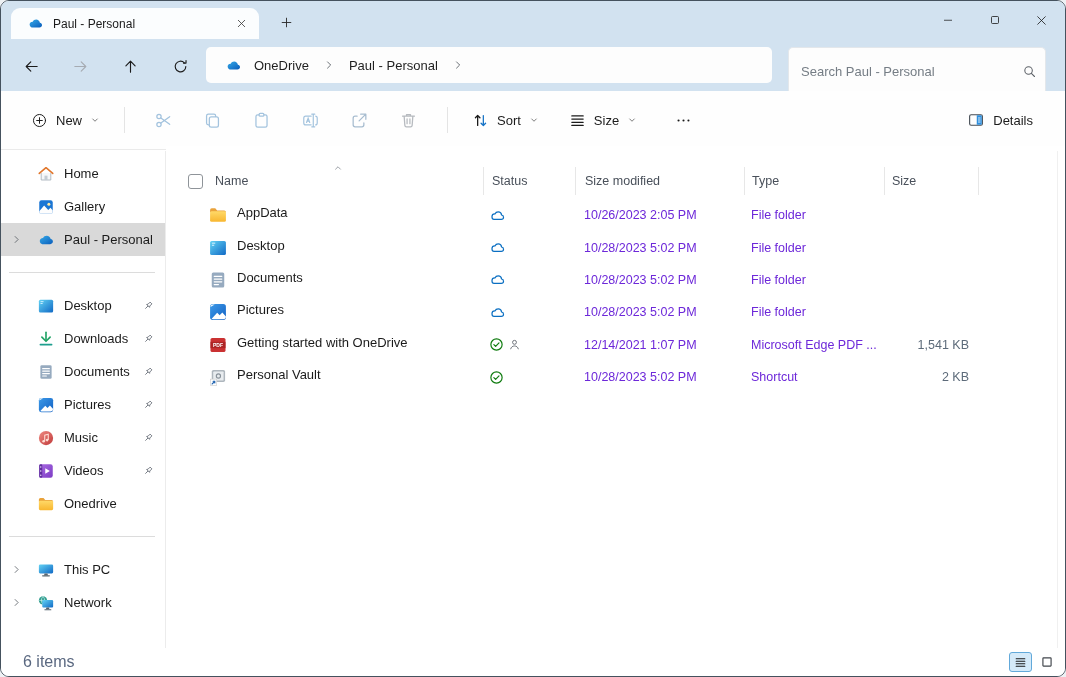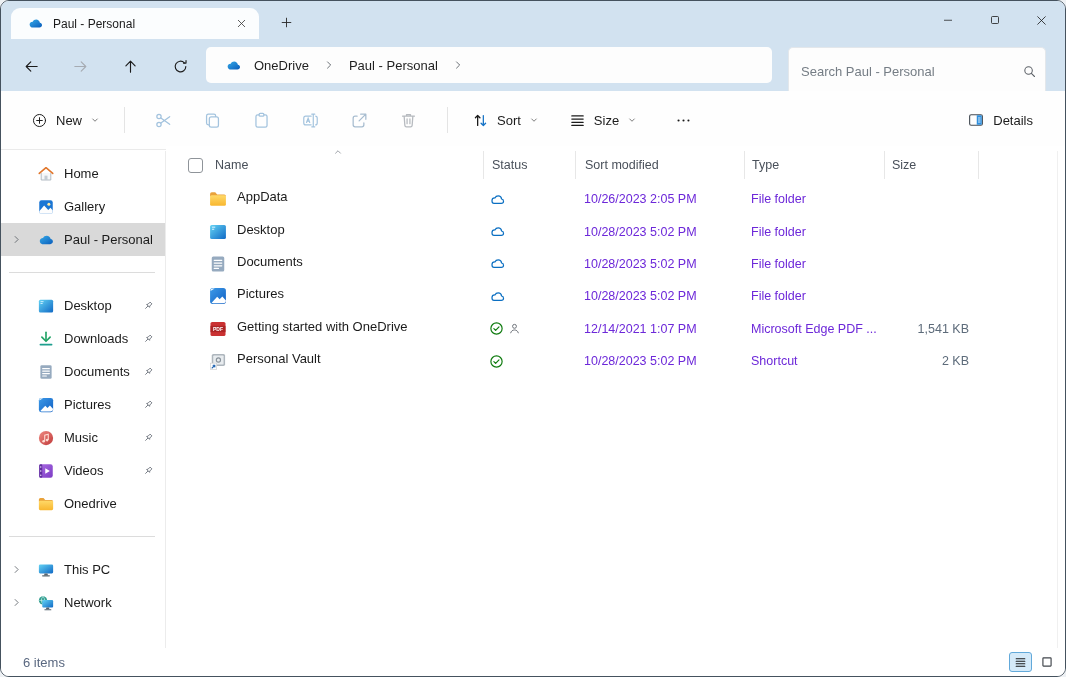--- a/index.html
+++ b/index.html
@@ -56,41 +56,41 @@
   .side-label{ white-space:nowrap; overflow:hidden; }
   .pin{ margin-left:auto; margin-right:11px; }
   .side-divider-block{ height:33px; display:flex; align-items:center; }
   .side-divider{ border-top:1px solid #dcdcdc; flex:1; margin:0 10px 0 8px; }
 
   
   .filearea{ position:absolute; left:165px; top:145px; right:0; bottom:28px; background:#fff; }
   .edge-line{ position:absolute; right:7px; top:5px; bottom:0; width:1px; background:#f0f0f0; }
   .col-name{ width:317px; } .col-status{ width:92px; } .col-date{ width:169px; }
   .col-type{ width:140px; } .col-size{ width:94px; } .col-spacer{ flex:1; }
-  .list-header{ display:flex; height:28px; margin-top:5px; align-items:center; position:relative;
+  .list-header{ display:flex; height:28px; margin-top:21px; align-items:center; position:relative;
     font-size:12.5px; color:#49505a;justify-content:space-between; }
   .list-header .hcell{ height:100%; display:flex; align-items:center; }
   .list-header .hcell + .hcell{ border-left:1px solid #e7e7e7; }
   .hcell.col-status{ padding-left:8px; } .hcell.col-date{ padding-left:9px; }
   .hcell.col-type{ padding-left:7px; } .hcell.col-size{ padding-left:7px; }
   .hdr-checkbox{ width:15px; height:15px; border:1px solid #8f9499; border-radius:3px;
     margin:0 12px 0 22px; background:#fff; }
   .sort-caret{ position:absolute; left:167px; top:-4px; }
   .row{ display:flex; align-items:center; height:32.4px; font-size:13px; color:#1b1b1b; }
   .row .col-name{ display:flex; padding-left:42px; }
   .file-icon{ width:20px; height:20px; margin-right:9px; flex:0 0 auto; }
   .row .col-status{ display:flex; align-items:center; gap:4px; padding-left:6px; }
   .row .col-date, .row .col-type{ font-size:12.5px; color:#6d28d9; }
   .row .col-date{ padding-left:9px; } .row .col-type{ padding-left:7px; white-space:nowrap; }
   .row .col-size{ font-size:12.5px; color:#5d6b7a; text-align:right; padding-right:9px; }
 
   
   .statusbar{ position:absolute; left:0; right:0; bottom:0; height:28px; background:#fff;
     display:flex; align-items:center; }
-  .items-count{ margin-left:22px; font-size:13px; color:#5a6880; }
+  .items-count{ margin-left:22px; font-size:16px; color:#5a6880; }
   .view-toggles{ margin-left:auto; margin-right:8px; display:flex; align-items:center; gap:5px; }
   .toggle{ border:none; background:none; display:flex; align-items:center; justify-content:center; }
   .toggle.active{ width:23px; height:20px; background:#d5eaf9; border:1px solid #62a9da; border-radius:3px; }
   .toggle.inactive{ width:20px; height:20px; }
 </style>
 </head>
 <body>
 
 <svg width="0" height="0" style="position:absolute">
   <defs>
@@ -497,21 +497,21 @@
           <path d="M5.5 15.5 12 9l6.5 6.5"></path>
         </svg>
       <div class="hcell col-name">
         <span class="hdr-checkbox"></span>
         <span>Name</span>
       </div>
       <div class="hcell col-status">
           <span>Status</span>
         </div>
       <div class="hcell col-date">
-          <span>Sort modified</span>
+          <span>Size modified</span>
         </div>
       <div class="hcell col-type">
           <span>Type</span>
         </div>
       <div class="hcell col-size">
           <span>Size</span>
         </div>
       <div class="hcell col-spacer"></div>
     </div>
 

